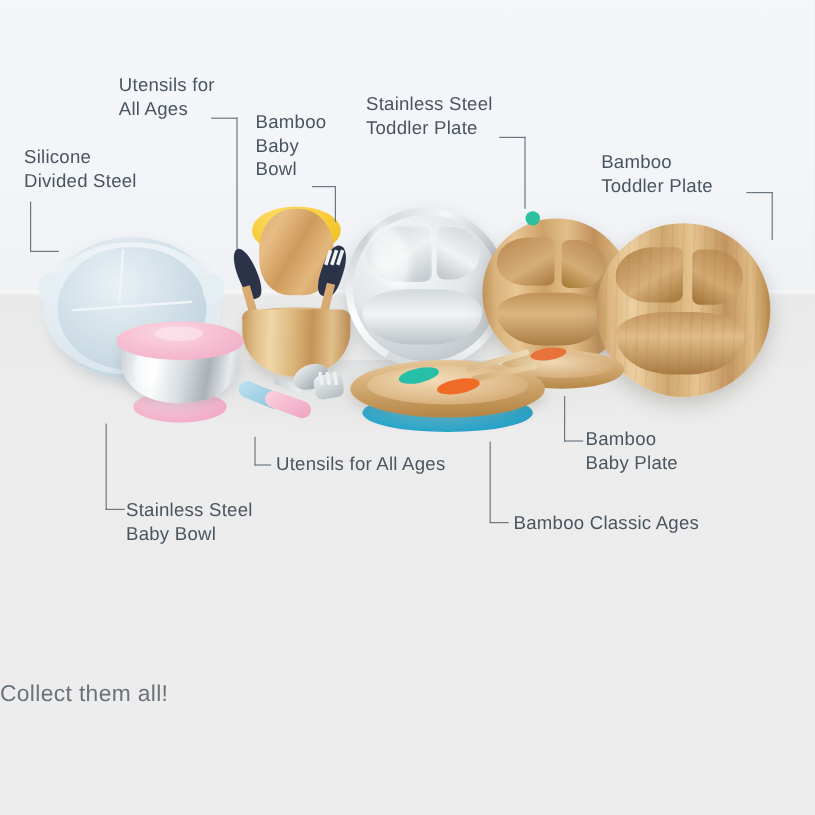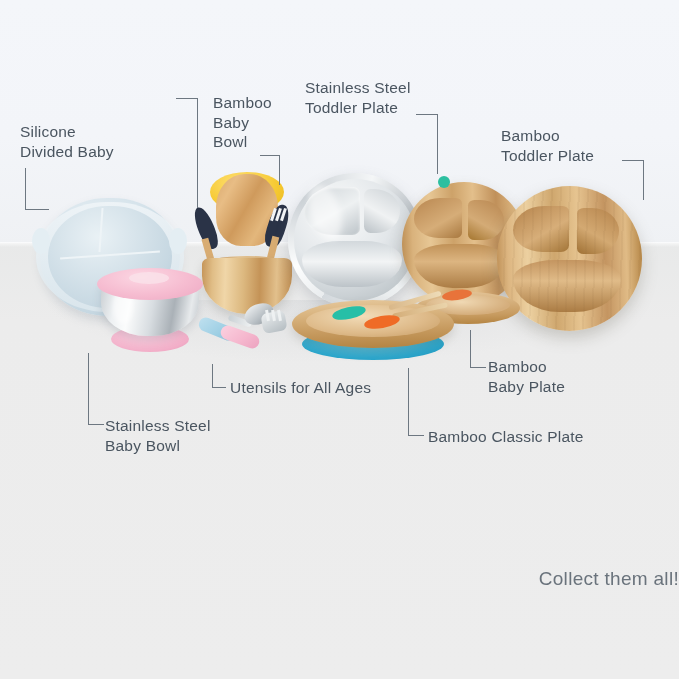--- a/index.html
+++ b/index.html
@@ -27,21 +27,21 @@
 
   
   .lead{position:absolute;}
   .lead i{position:absolute;background:#6d7781;display:block;}
   .lead .v{width:1.3px;}
   .lead .h{height:1.3px;}
 
   
   .headline{position:absolute;left:0;top:521px;width:679px;text-align:center;
     color:#2e4156;font-size:29px;letter-spacing:.6px;font-weight:400;}
-  .subhead{position:absolute;left:0;top:568px;width:679px;text-align:right;
+  .subhead{position:absolute;left:0;top:568px;width:679px;text-align:left;
     color:#6a737c;font-size:19px;letter-spacing:.3px;}
 
   
   .prod{position:absolute;}
 
   
   #silicone-bowl{left:36px;top:198px;width:150px;height:125px;}
   #silicone-bowl .disc{position:absolute;left:4px;top:0;width:140px;height:118px;border-radius:50%/52%;
     background:radial-gradient(ellipse at 38% 28%,#e6eef3 0%,#d4e2ea 48%,#bfd2dd 78%,#aec4d2 100%);
     box-shadow:0 5px 10px rgba(110,125,140,.20);}
@@ -283,26 +283,28 @@
     <div class="spoon-neck"></div>
     <div class="spoon-head"></div>
     <div class="fork-handle"></div>
     <div class="fork-head"></div>
     <div class="ft1"></div>
     <div class="ft2"></div>
     <div class="ft3"></div>
   </div>
 
   <div class="label" style="left:20px;top:122px;">Silicone
-Divided Baby</div>
+Divided Steel</div>
   <div class="lead" style="left:25px;top:168px;width:30px;height:44px;">
     <i class="v" style="left:0;top:0;height:42px;"></i>
     <i class="h" style="left:0;top:41px;width:24px;"></i>
   </div>
 
+  <div class="label" style="left:99px;top:62px;">Utensils for
+All Ages</div>
   <div class="lead" style="left:176px;top:98px;width:30px;height:112px;">
     <i class="h" style="left:0;top:0;width:22px;"></i>
     <i class="v" style="left:21px;top:0;height:110px;"></i>
   </div>
 
   <div class="label" style="left:213px;top:93px;">Bamboo
 Baby
 Bowl</div>
   <div class="lead" style="left:260px;top:155px;width:26px;height:32px;">
     <i class="h" style="left:0;top:0;width:20px;"></i>
@@ -336,21 +338,21 @@
     <i class="h" style="left:0;top:23px;width:14px;"></i>
   </div>
 
   <div class="label" style="left:488px;top:357px;">Bamboo
 Baby Plate</div>
   <div class="lead" style="left:470px;top:330px;width:20px;height:40px;">
     <i class="v" style="left:0;top:0;height:38px;"></i>
     <i class="h" style="left:0;top:37px;width:16px;"></i>
   </div>
 
-  <div class="label" style="left:428px;top:427px;">Bamboo Classic Plate</div>
+  <div class="label" style="left:428px;top:427px;">Bamboo Classic Ages</div>
   <div class="lead" style="left:408px;top:368px;width:20px;height:70px;">
     <i class="v" style="left:0;top:0;height:68px;"></i>
     <i class="h" style="left:0;top:67px;width:16px;"></i>
   </div>
 
   <div class="subhead">Collect them all!</div>
 
 </div>
 
 </body></html>

